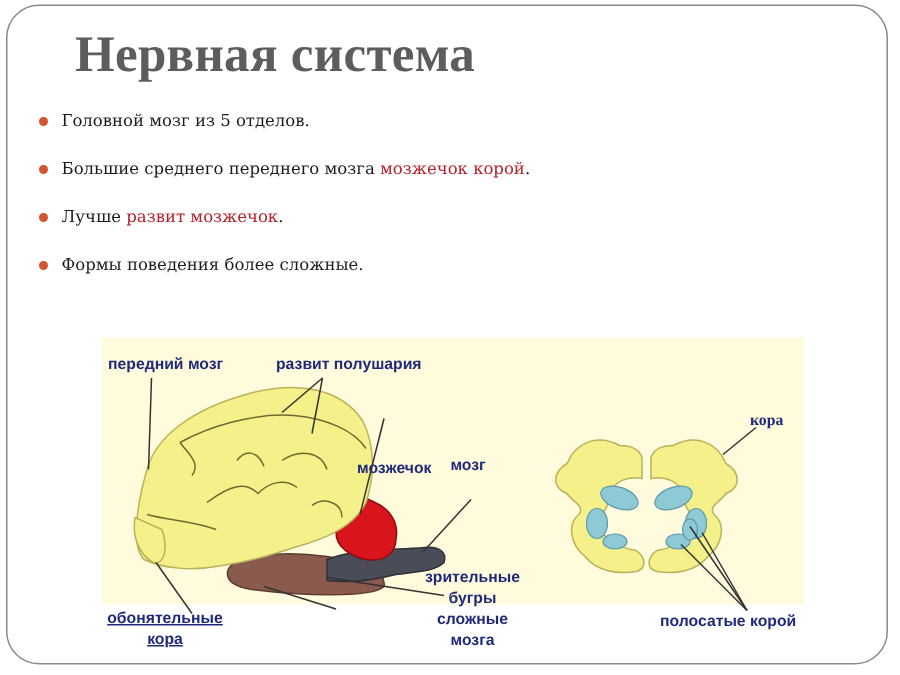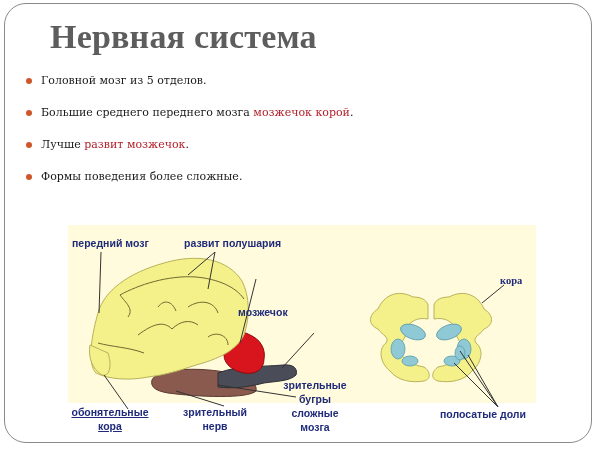--- a/index.html
+++ b/index.html
@@ -91,30 +91,27 @@
       <line x1="430" y1="182" x2="392" y2="126"></line>
       <line x1="430" y1="182" x2="400" y2="130"></line>
       <line x1="430" y1="182" x2="386" y2="138"></line>
     </g>
   </svg>
 
   <div class="lbl" style="left:4px; top:11px;">передний мозг</div>
   <div class="lbl" style="left:116px; top:11px;">развит полушария</div>
   <div class="lbl" style="left:170px; top:44px;margin-top:36px;">мозжечок</div>
   <div class="lbl" style="left:204px; top:78px; width:80px;">
+    <div>мозг</div>
   </div>
   <div class="lbl" style="left:212px; top:153px; width:70px;">
     <div>зрительные</div>
     <div>бугры</div>
     <div>сложные</div>
     <div>мозга</div>
   </div>
   <div class="lbl" style="left:2px; top:180px; width:80px;text-decoration:underline;">
     <div>обонятельные</div>
     <div>кора</div>
   </div>
-  <div class="lbl" style="left:112px; top:180px; width:70px;">
-    <div>зрительный</div>
-    <div>нерв</div>
-  </div>
   <div class="lbl" style="left:432px; top:49px;font-family:Liberation Serif, serif;">кора</div>
-  <div class="lbl" style="left:372px; top:182px;">полосатые доли</div>
+  <div class="lbl" style="left:372px; top:182px;">полосатые корой</div>
 </div>
 
 </body></html>

